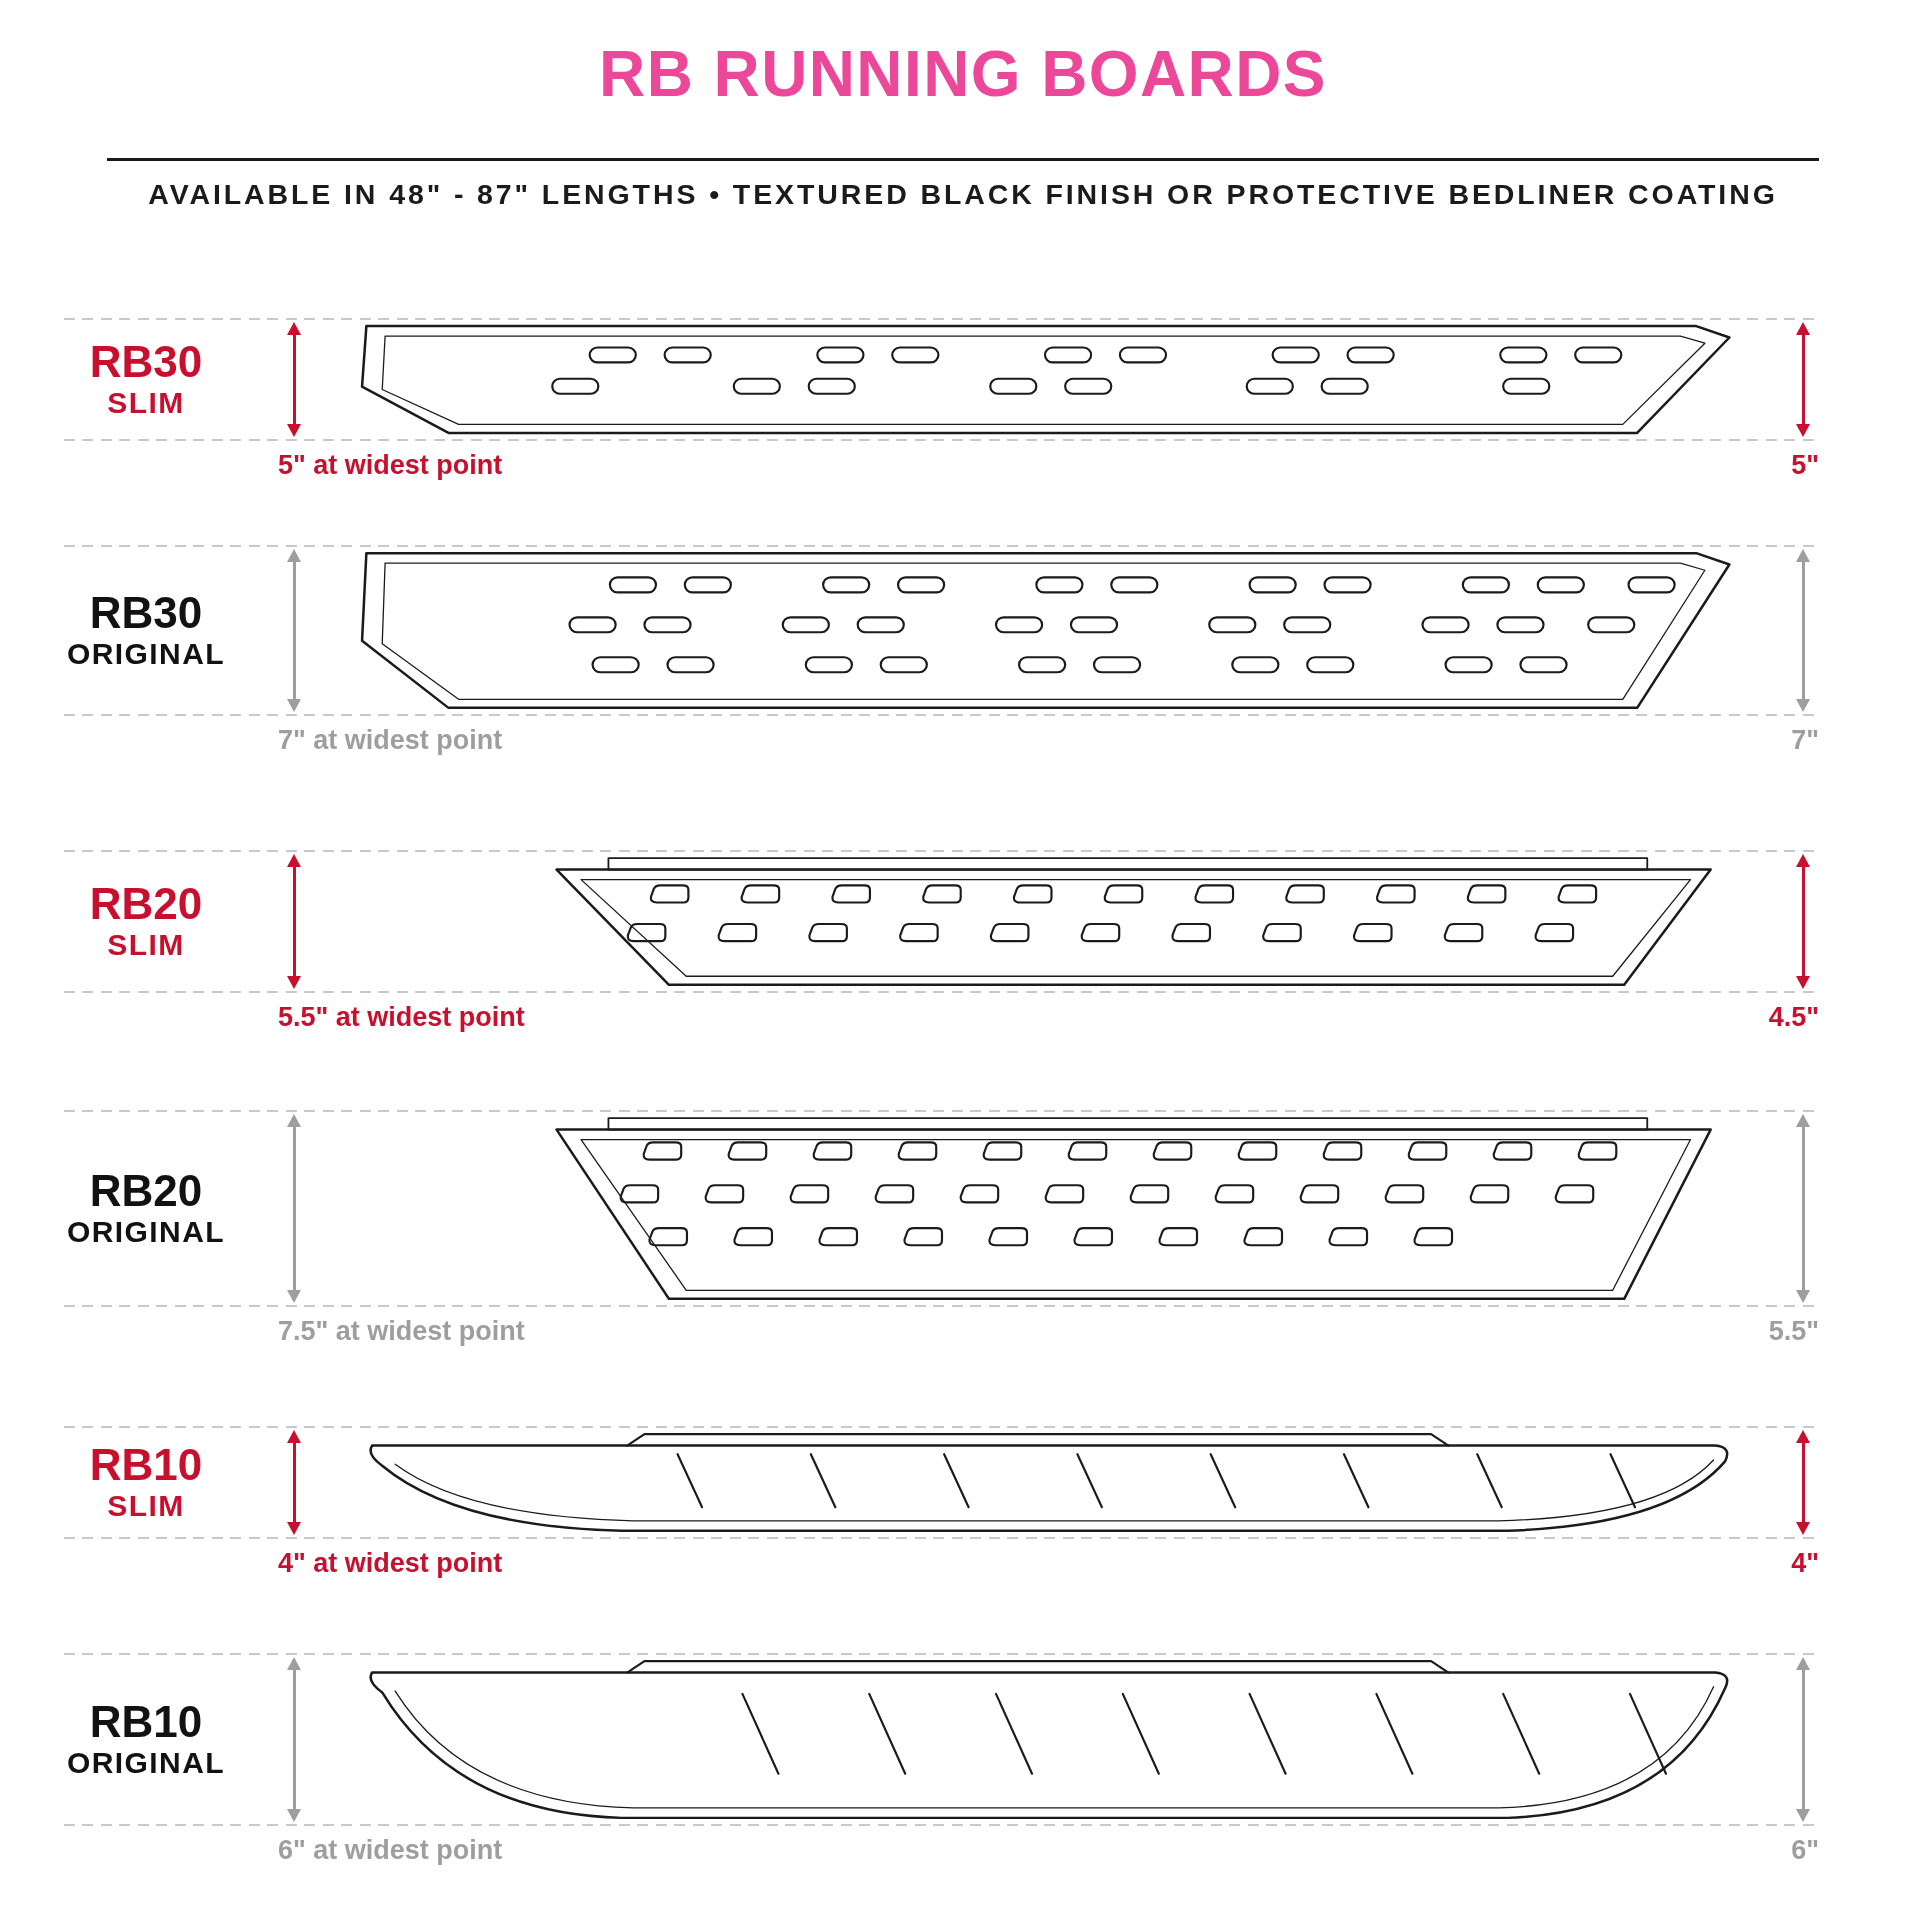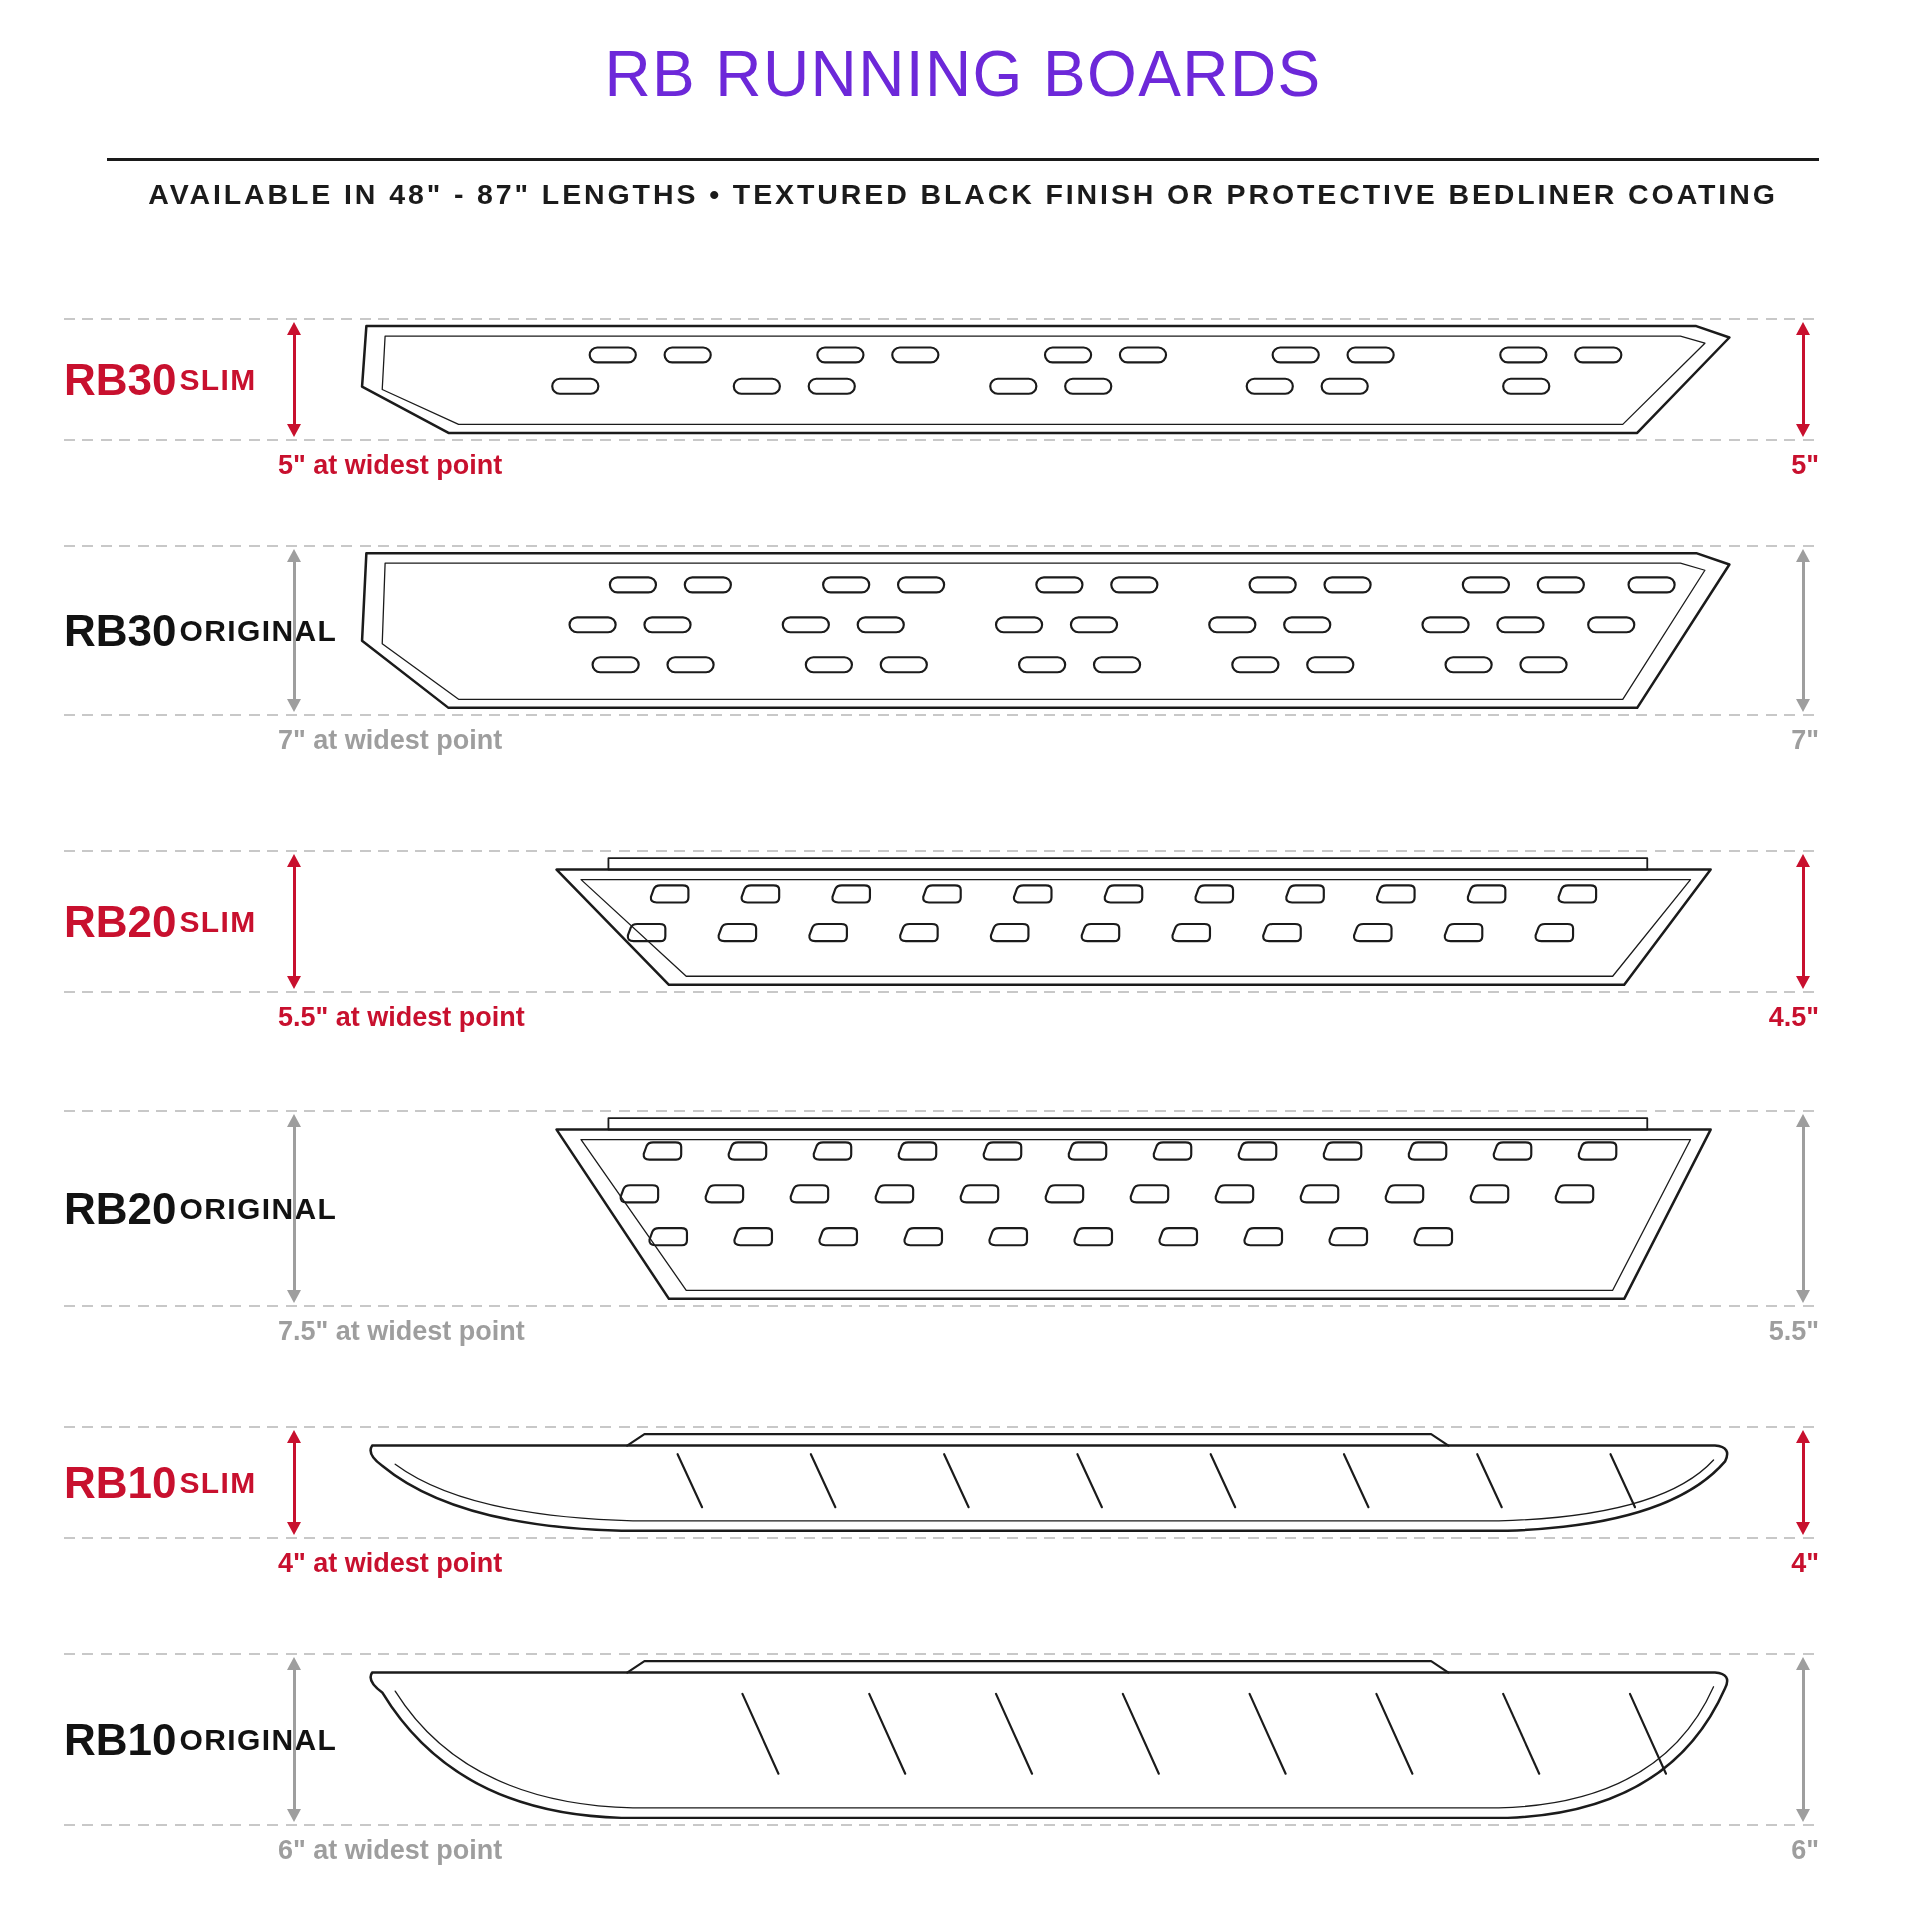--- a/index.html
+++ b/index.html
@@ -3,33 +3,33 @@
 <meta charset="utf-8">
 <title>RB Running Boards</title>
 <style>
   *{margin:0;padding:0;box-sizing:border-box}
   html,body{background:#ffffff}
   body{width:1926px;height:1926px;position:relative;overflow:hidden;
        font-family:"Liberation Sans",sans-serif;color:#151515}
   .page{position:absolute;inset:0;background:#fff}
 
   .title{position:absolute;top:37px;left:0;width:100%;text-align:center;
-         font-size:64px;font-weight:400;letter-spacing:1.4px;color:#6d28d9}
+         font-size:64px;font-weight:700;letter-spacing:1.4px;color:#ec4899}
   .title-rule{position:absolute;top:158px;left:107px;width:1712px;height:2.9px;background:#1a1a1a}
   .subtitle{position:absolute;top:178px;left:0;width:100%;text-align:center;
             font-size:28.5px;font-weight:700;letter-spacing:2.9px;color:#1b1b1b}
 
   .row{position:absolute;left:64px;width:1798px}
   .dash{position:absolute;left:0;width:1755px;height:2.1px;
         background:repeating-linear-gradient(90deg,#c8c8c8 0 10.7px,transparent 10.7px 18.5px)}
   .dash-top{top:-1.4px}
   .dash-bottom{bottom:-1.4px}
 
   .label{position:absolute;left:0;width:164px;top:50%;transform:translateY(-50%);
-         display:flex;flex-direction:row;align-items:center;gap:2.9px}
+         display:flex;flex-direction:column;align-items:center;gap:2.9px}
   .model{font-size:44px;font-weight:800;line-height:1}
   .variant{font-size:30px;font-weight:700;letter-spacing:1.4px;line-height:1.1}
 
   .arrow{position:absolute;top:2.9px;bottom:2.9px;width:15.7px}
   .arrow-left{left:223px}
   .arrow-right{left:1732px}
   .shaft{position:absolute;left:6.4px;top:9.3px;bottom:9.3px;width:2.9px}
   .head{position:absolute;left:0;width:0;height:0;border:7.8px solid transparent}
   .head-t{top:0;border-top:none;border-bottom:13px solid}
   .head-b{bottom:0;border-bottom:none;border-top:13px solid}

